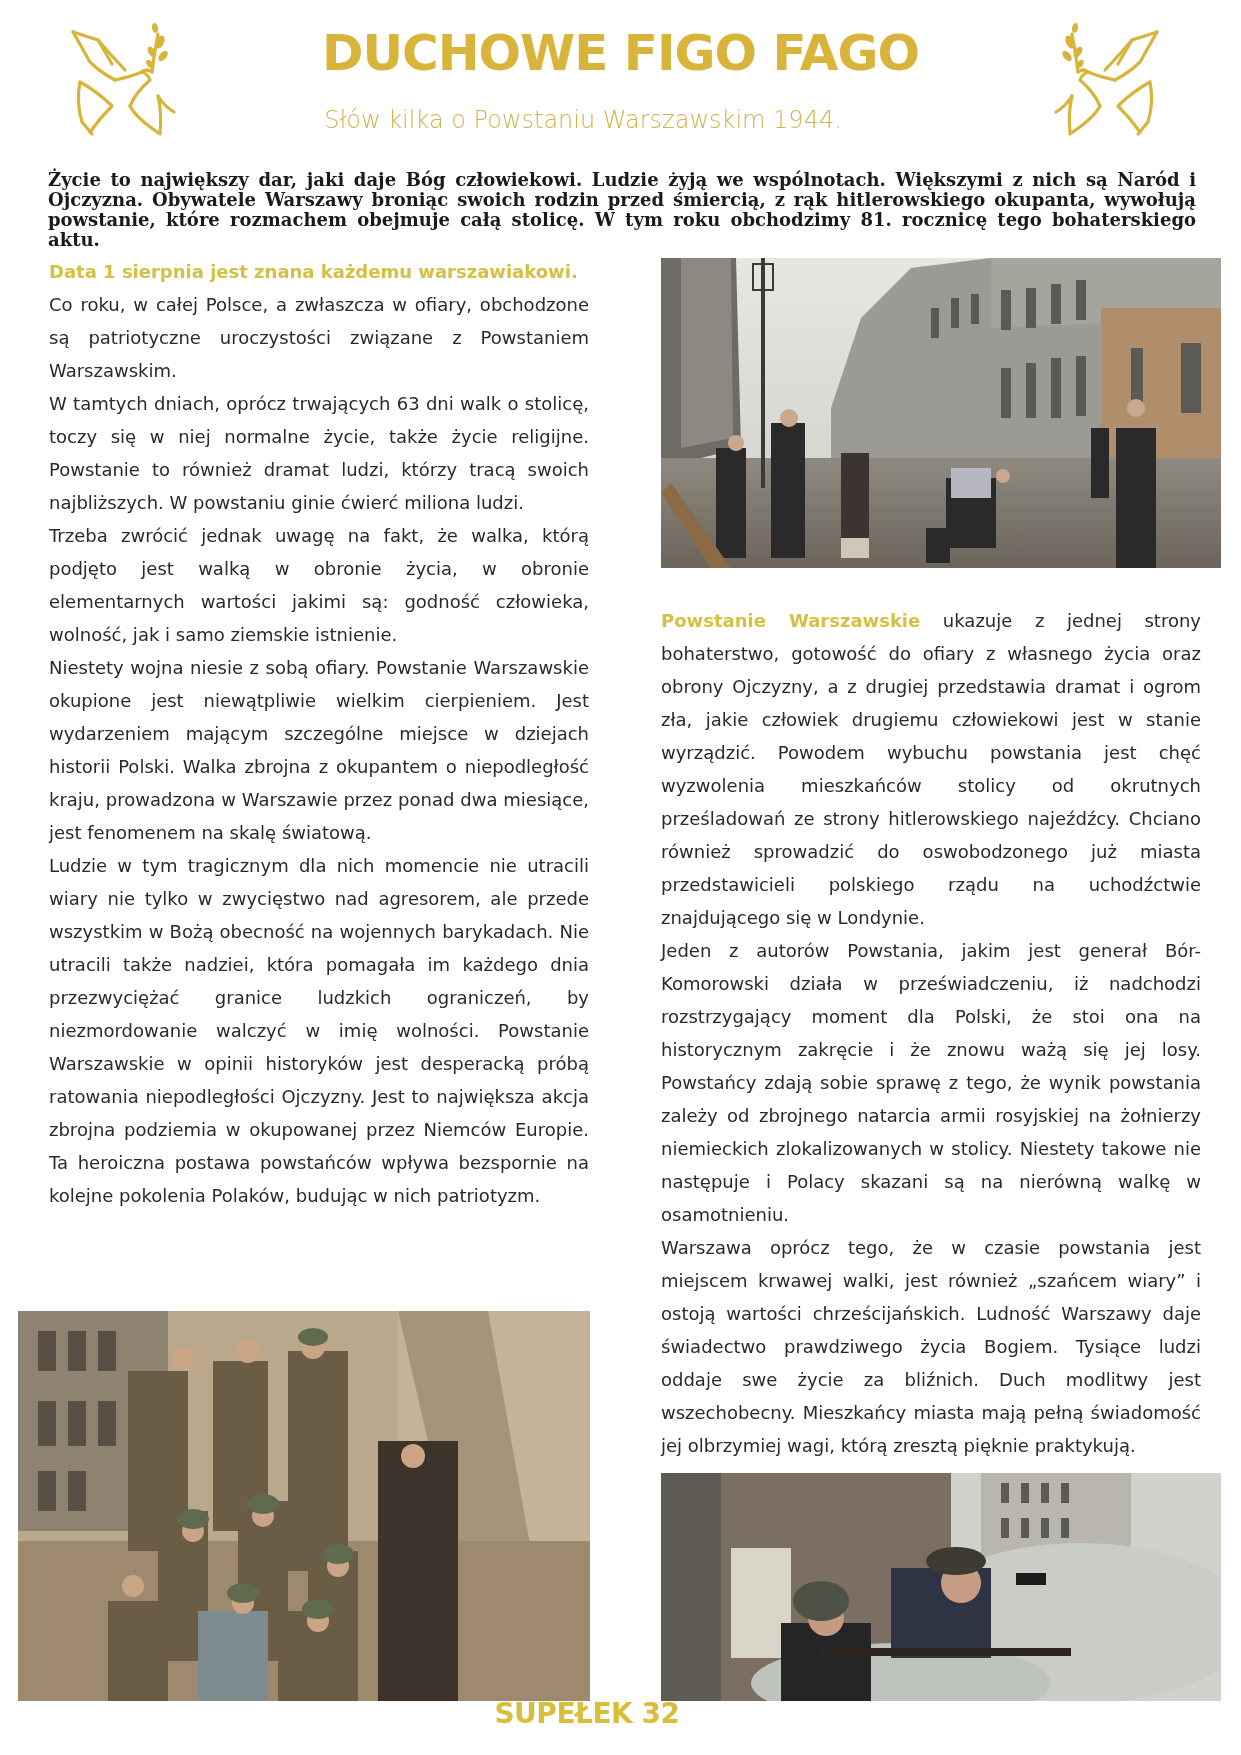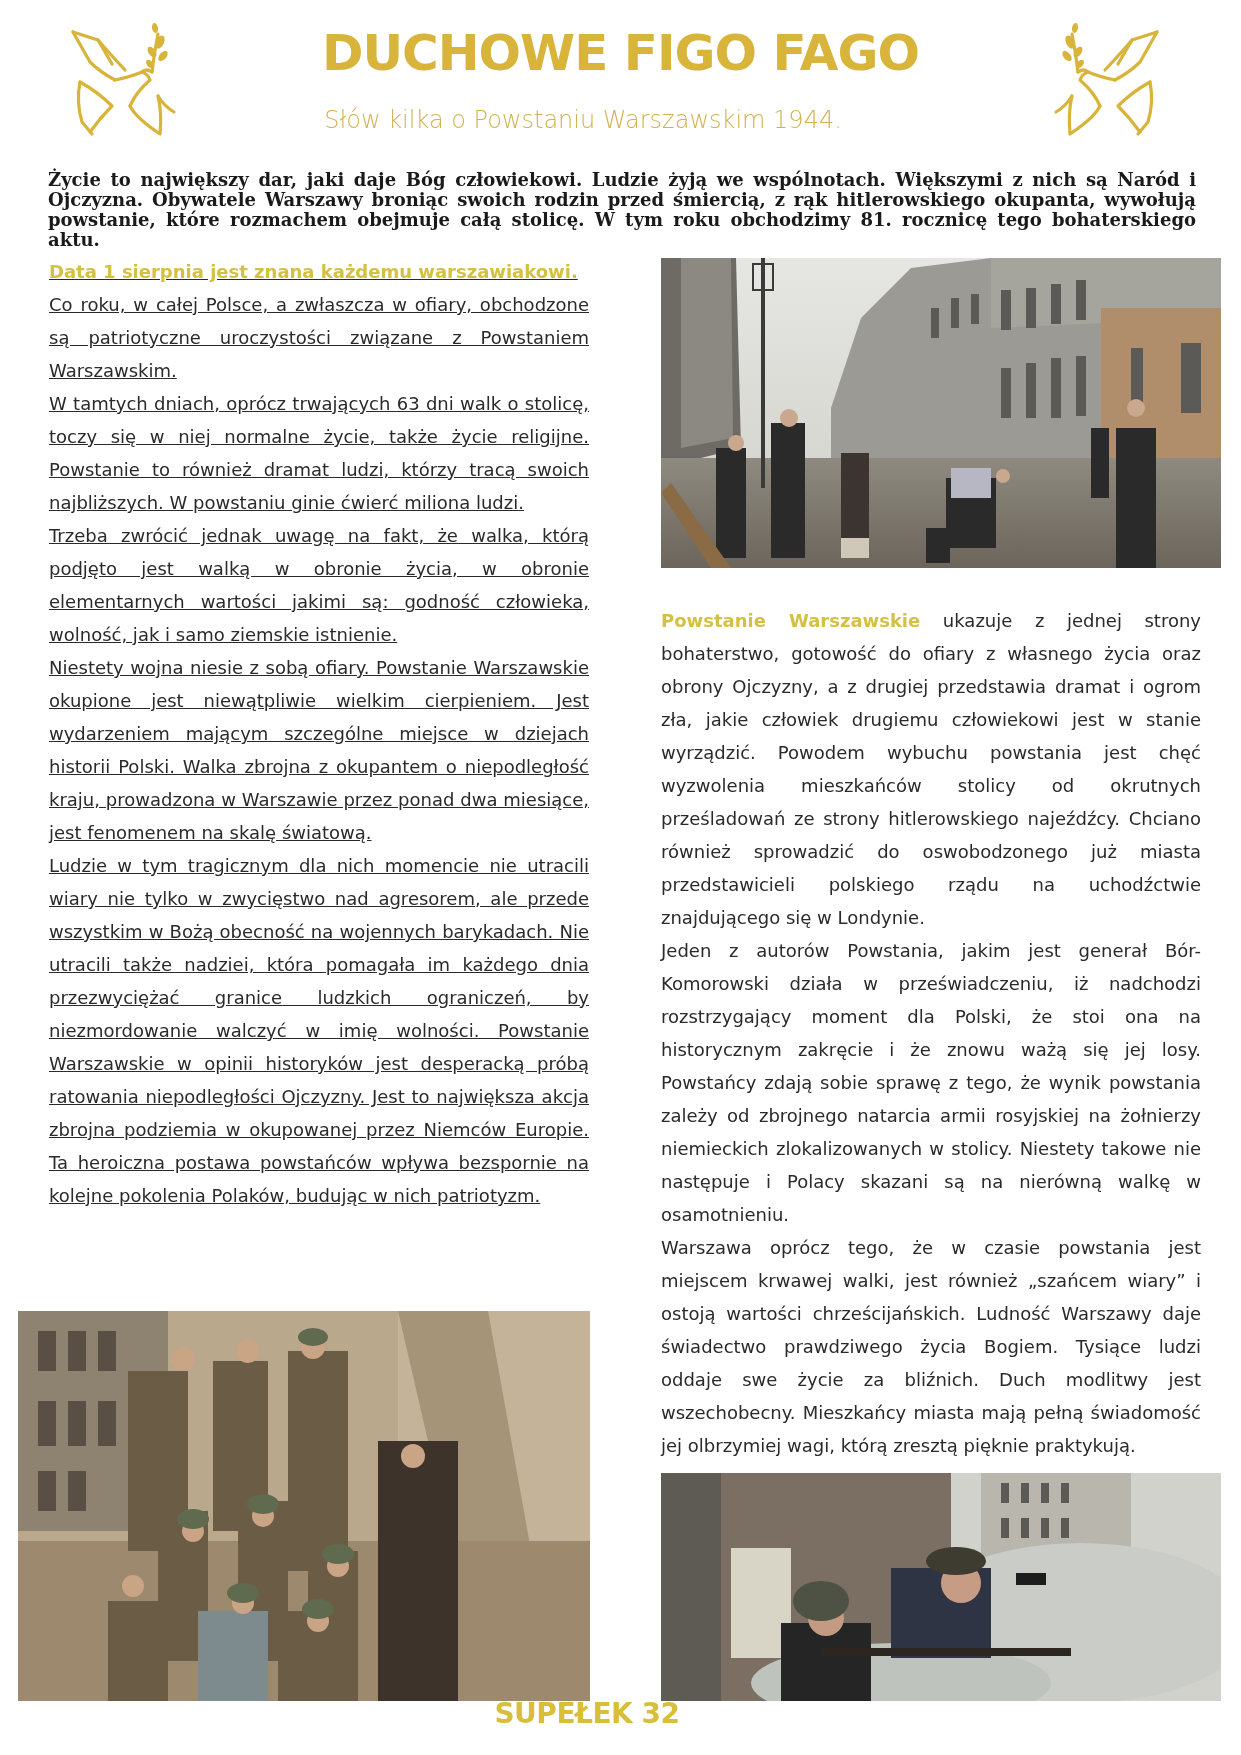--- a/index.html
+++ b/index.html
@@ -25,21 +25,21 @@
     position: absolute; left: 48px; top: 170px; width: 1148px;
     font-family: "DejaVu Serif", serif; font-weight: bold; font-size: 18px;
     line-height: 20px; text-align: justify; color: #1a1a1a;
   }
 
   .col {
     position: absolute; font-family: "DejaVu Sans", sans-serif; font-size: 18px;
     line-height: 33px; text-align: justify; color: #2a2a2a; font-weight: normal;
     text-align-last: left;
   }
-  .col.left { left: 49px; top: 255px; width: 540px; text-decoration: underline; }
+  .col.left { left: 49px; top: 255px; width: 540px; }
   .col.right { left: 661px; top: 604px; width: 540px; }
   .col p { margin: 0; }
   .accent { color: #d4c043; font-weight: bold; }
 
   .photo { position: absolute; overflow: hidden; }
   .photo.street { left: 661px; top: 258px; width: 560px; height: 310px; }
   .photo.soldiers { left: 18px; top: 1311px; width: 572px; height: 390px; }
   .photo.barricade { left: 661px; top: 1473px; width: 560px; height: 228px; }
 
   .footer {

